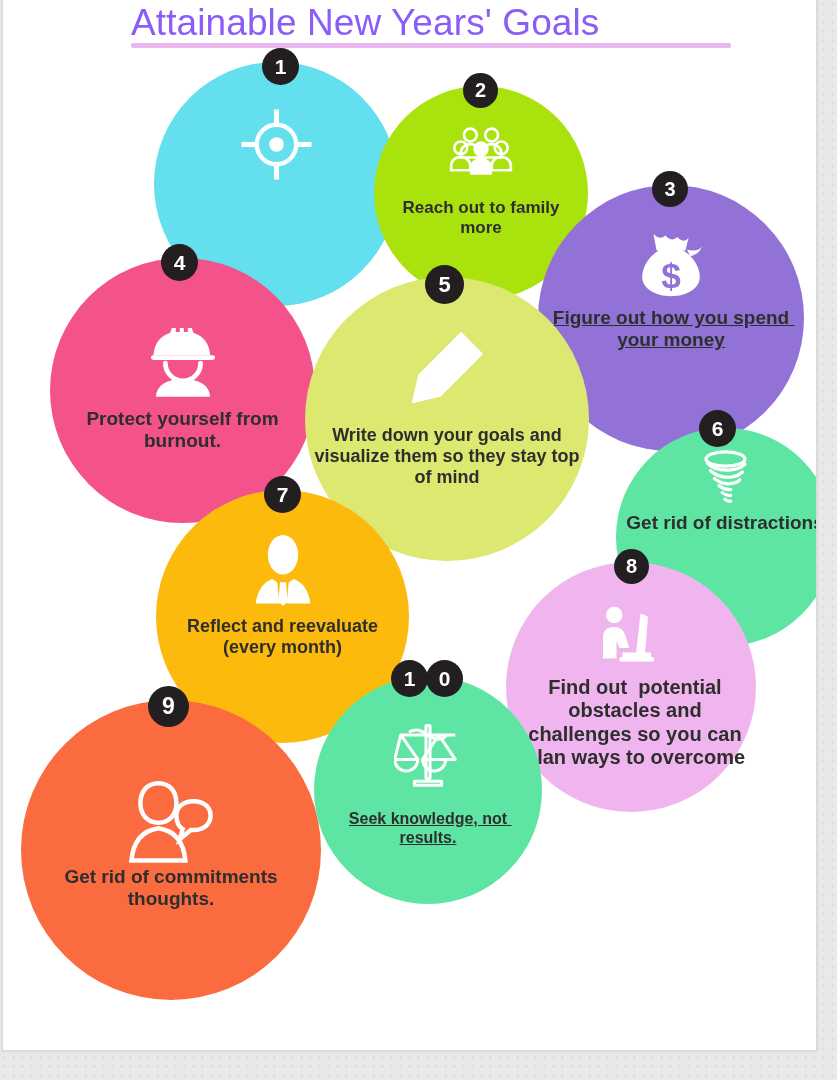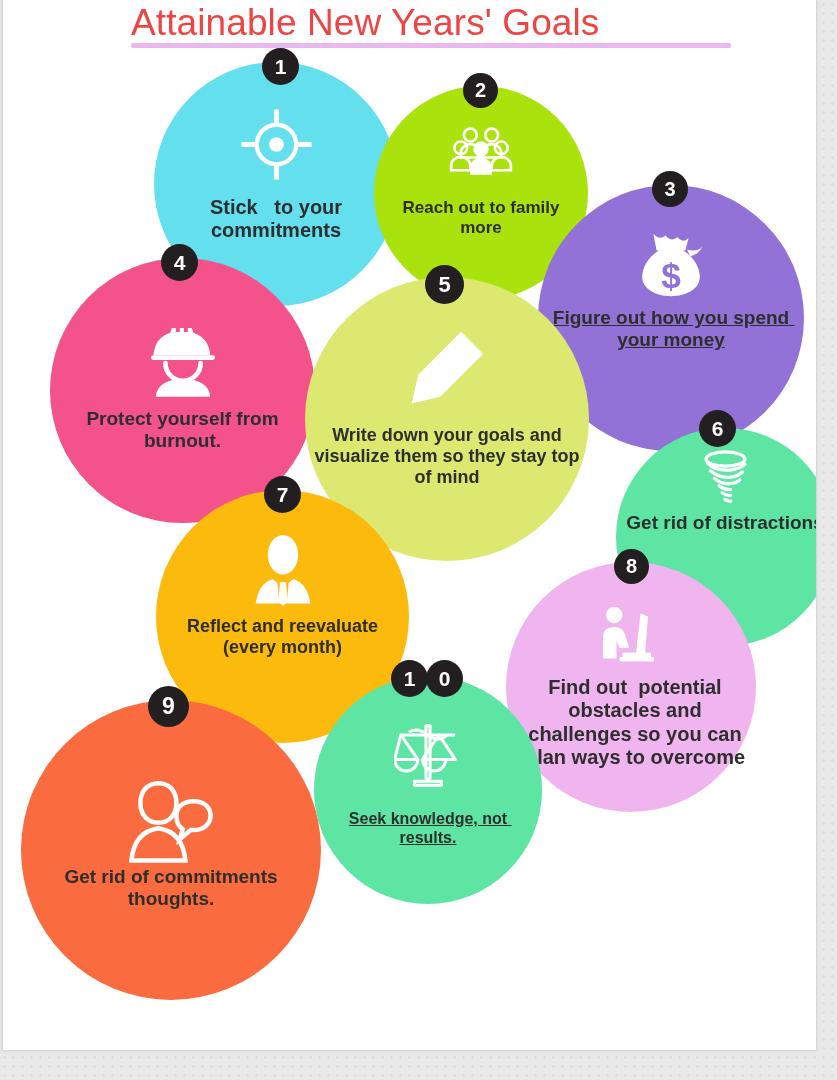--- a/index.html
+++ b/index.html
@@ -22,21 +22,21 @@
     background:#ffffff;
     border:1px solid #d8d8d8;
     border-top:none;
     box-shadow:0 0 3px rgba(0,0,0,0.10);
     overflow:hidden;
   }
   
   #title-block{position:absolute;left:0;top:0;width:813px;}
   #page-title{
     position:absolute;left:128px;top:0px;width:620px;
-    font-size:37px;font-weight:400;color:#ef4444;
+    font-size:37px;font-weight:400;color:#8b5cf6;
     letter-spacing:0.1px;line-height:46px;
     white-space:nowrap;
   }
   #title-rule{
     position:absolute;left:128px;top:43px;width:600px;height:5px;
     background:#e9b8ee;border-radius:2px;
   }
   
   .bubble{
     position:absolute;border-radius:50%;
@@ -80,21 +80,20 @@
   <div id="bubbles">
       <div class="bubble" style="left: 151px; top: 62px; width: 244px; height: 244px; background: rgb(99, 223, 238); z-index: 10;">
         <div class="icon" style="position: absolute; top: 46px; left: 50%; margin-left: -36.5px;"><svg width="73" height="73" viewBox="0 0 100 100">
       <circle cx="50" cy="50" r="27" fill="none" stroke="white" stroke-width="6"></circle>
       <circle cx="50" cy="50" r="10" fill="white"></circle>
       <rect x="46.5" y="2" width="7" height="22" fill="white"></rect>
       <rect x="46.5" y="76" width="7" height="22" fill="white"></rect>
       <rect x="2" y="46.5" width="22" height="7" fill="white"></rect>
       <rect x="76" y="46.5" width="22" height="7" fill="white"></rect>
     </svg></div>
-        <div class="label" style="position: absolute; top: 134px; left: 0px; width: 244px; font-size: 20px; white-space: pre-wrap;">Stick   to your commitments</div>
         <div class="badge" style="left: 108px; top: -14px; width: 37px; height: 37px; font-size: 21px;">1</div>
       </div>
       <div class="bubble" style="left: 371px; top: 86px; width: 214px; height: 214px; background: rgb(169, 226, 13); z-index: 11;">
         <div class="icon" style="position: absolute; top: 32px; left: 50%; margin-left: -32px;"><svg width="64" height="64" viewBox="0 0 120 100">
       <g fill="none" stroke="white" stroke-width="5">
         <circle cx="40" cy="22" r="12"></circle>
               <path d="M22 64v-8c0-10 8-17 18-17s18 7 18 17v8z"></path>
         <circle cx="80" cy="22" r="12"></circle>
               <path d="M62 64v-8c0-10 8-17 18-17s18 7 18 17v8z"></path>
         <circle cx="22" cy="46" r="12"></circle>

